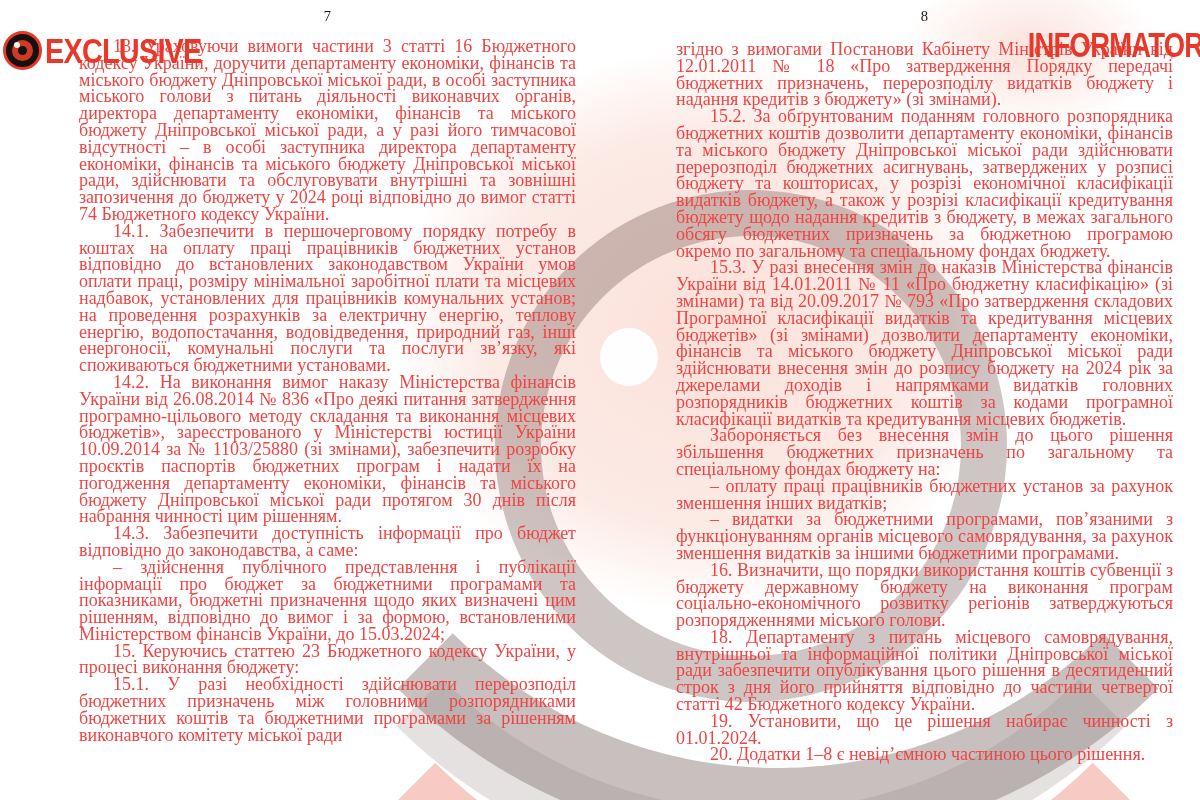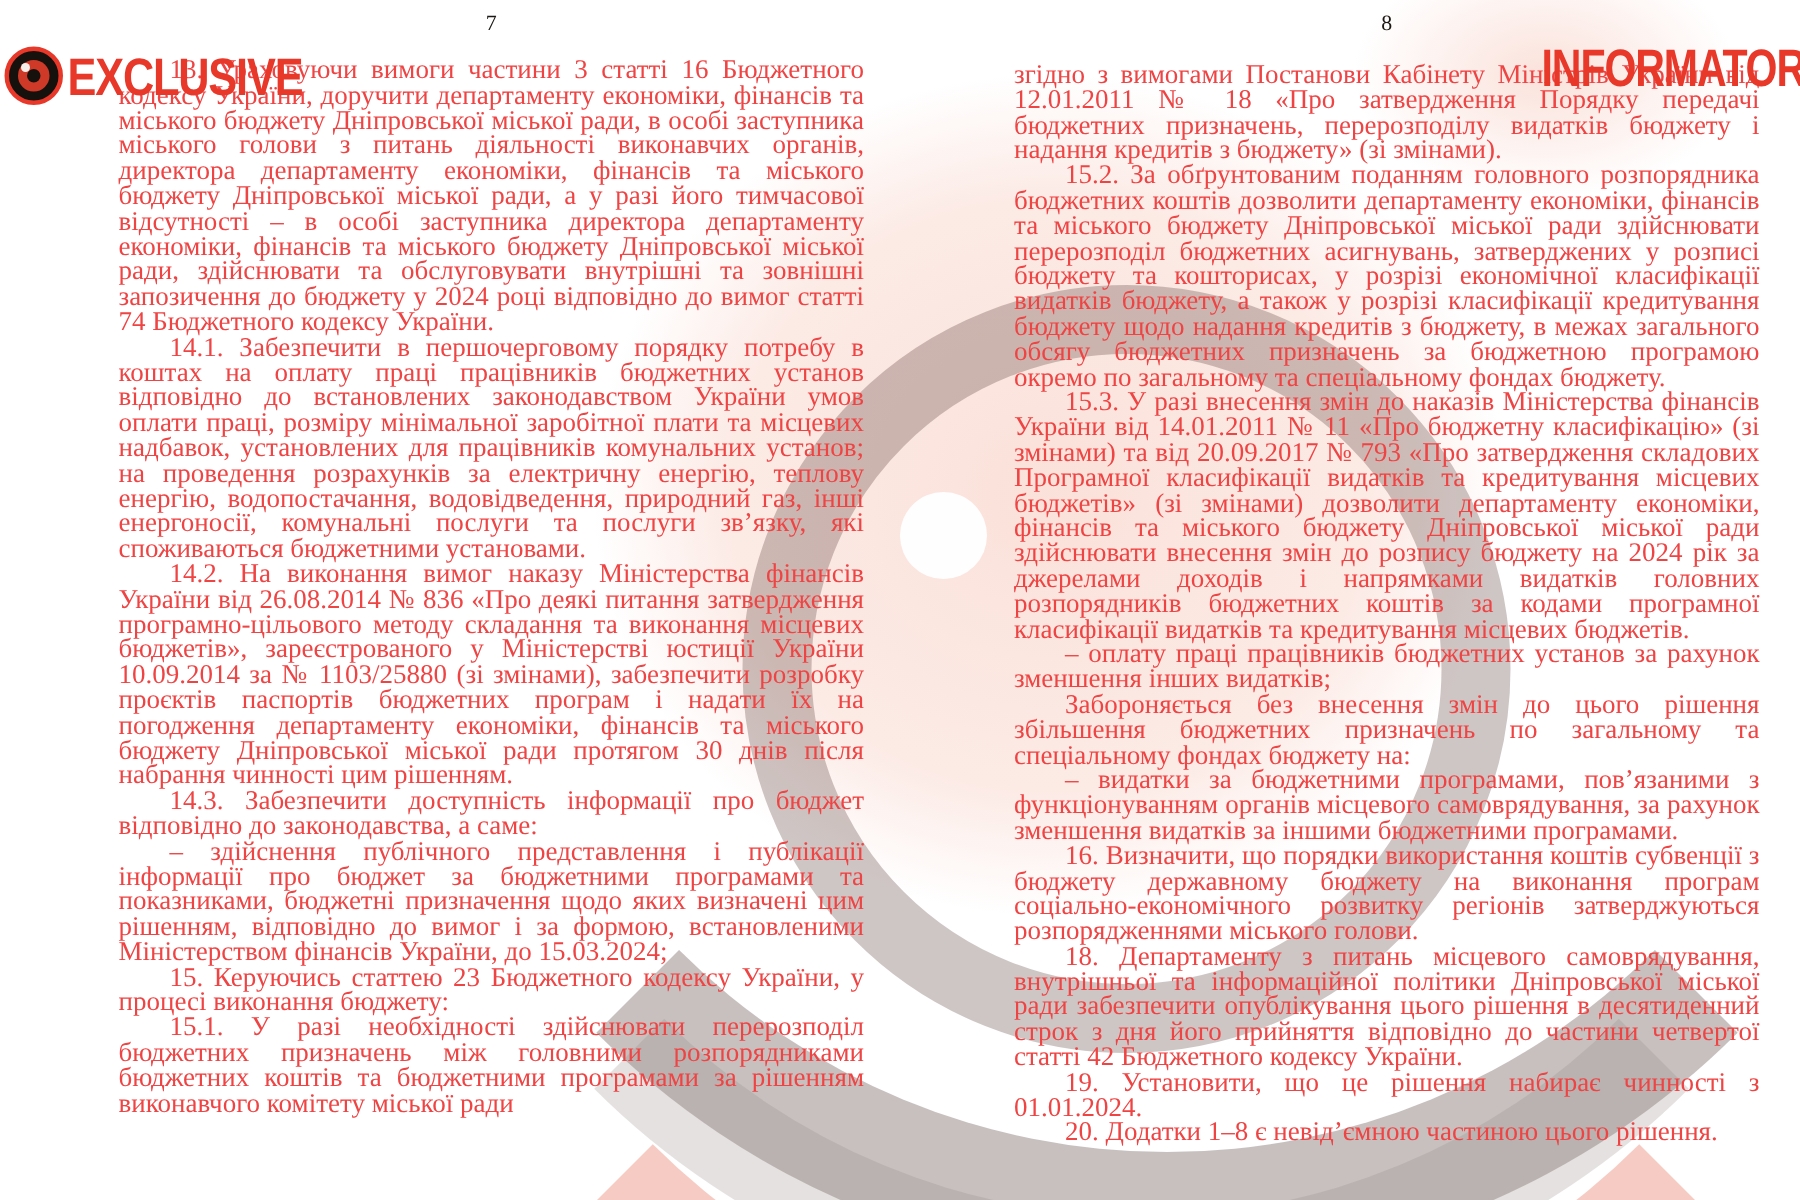--- a/index.html
+++ b/index.html
@@ -108,22 +108,22 @@
       <p class="para sp">15.1. У разі необхідності здійснювати перерозподіл бюджетних призначень між головними розпорядниками бюджетних коштів та бюджетними програмами за рішенням виконавчого комітету міської ради</p>
     </div>
 </div>
 
 <div class="page page-right">
   <div class="page-number">8</div>
   <div class="page-body">
       <p class="para noind">згідно з вимогами Постанови Кабінету Міністрів України від 12.01.2011 № 18 «Про затвердження Порядку передачі бюджетних призначень, перерозподілу видатків бюджету і надання кредитів з бюджету» (зі змінами).</p>
       <p class="para sp">15.2. За обґрунтованим поданням головного розпорядника бюджетних коштів дозволити департаменту економіки, фінансів та міського бюджету Дніпровської міської ради здійснювати перерозподіл бюджетних асигнувань, затверджених у розписі бюджету та кошторисах, у розрізі економічної класифікації видатків бюджету, а також у розрізі класифікації кредитування бюджету щодо надання кредитів з бюджету, в межах загального обсягу бюджетних призначень за бюджетною програмою окремо по загальному та спеціальному фондах бюджету.</p>
       <p class="para sp">15.3. У разі внесення змін до наказів Міністерства фінансів України від 14.01.2011 № 11 «Про бюджетну класифікацію» (зі змінами) та від 20.09.2017 № 793 «Про затвердження складових Програмної класифікації видатків та кредитування місцевих бюджетів» (зі змінами)  дозволити департаменту економіки, фінансів та міського бюджету Дніпровської міської ради здійснювати внесення змін до розпису бюджету на 2024 рік за джерелами доходів і напрямками видатків головних розпорядників бюджетних коштів за кодами програмної класифікації видатків та кредитування місцевих бюджетів.</p>
+      <p class="para">Забороняється без внесення змін до цього рішення збільшення бюджетних призначень по загальному та спеціальному фондах бюджету на:</p>
       <p class="para">– оплату праці працівників бюджетних установ за рахунок зменшення інших видатків;</p>
-      <p class="para">Забороняється без внесення змін до цього рішення збільшення бюджетних призначень по загальному та спеціальному фондах бюджету на:</p>
       <p class="para">– видатки за бюджетними програмами, пов’язаними з функціонуванням органів місцевого самоврядування, за рахунок зменшення видатків за іншими бюджетними програмами.</p>
       <p class="para sp">16. Визначити, що порядки використання коштів субвенції з бюджету державному бюджету на виконання програм соціально-економічного розвитку регіонів затверджуються розпорядженнями міського голови.</p>
       <p class="para sp">18. Департаменту з питань місцевого самоврядування, внутрішньої та інформаційної політики Дніпровської міської ради забезпечити опублікування цього рішення в десятиденний строк з дня його прийняття відповідно до частини четвертої статті 42 Бюджетного кодексу України.</p>
       <p class="para sp">19. Установити, що це рішення набирає чинності з 01.01.2024.</p>
       <p class="para sp">20. Додатки 1–8 є невід’ємною частиною цього рішення.</p>
     </div>
 </div>
 
 <div class="brandmark exclusive">
   <span class="eye">

